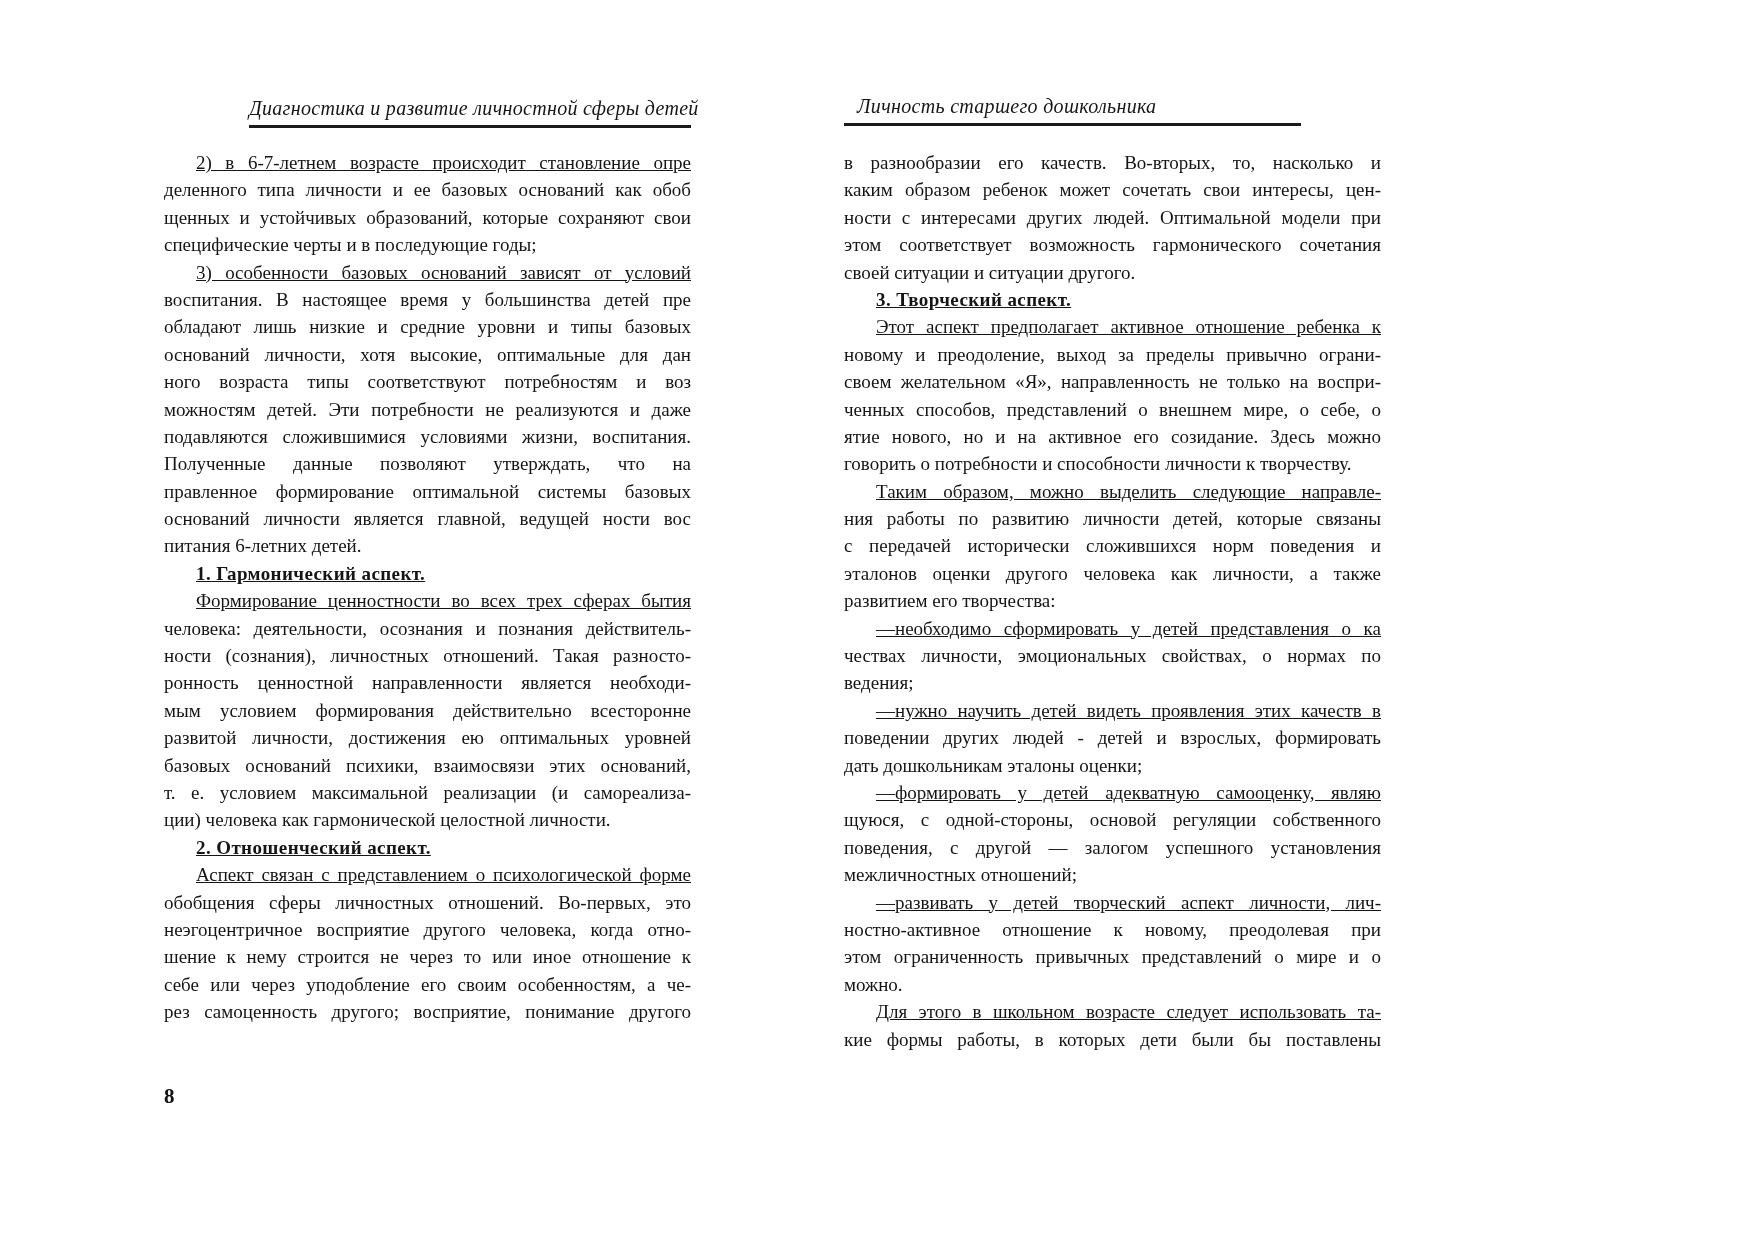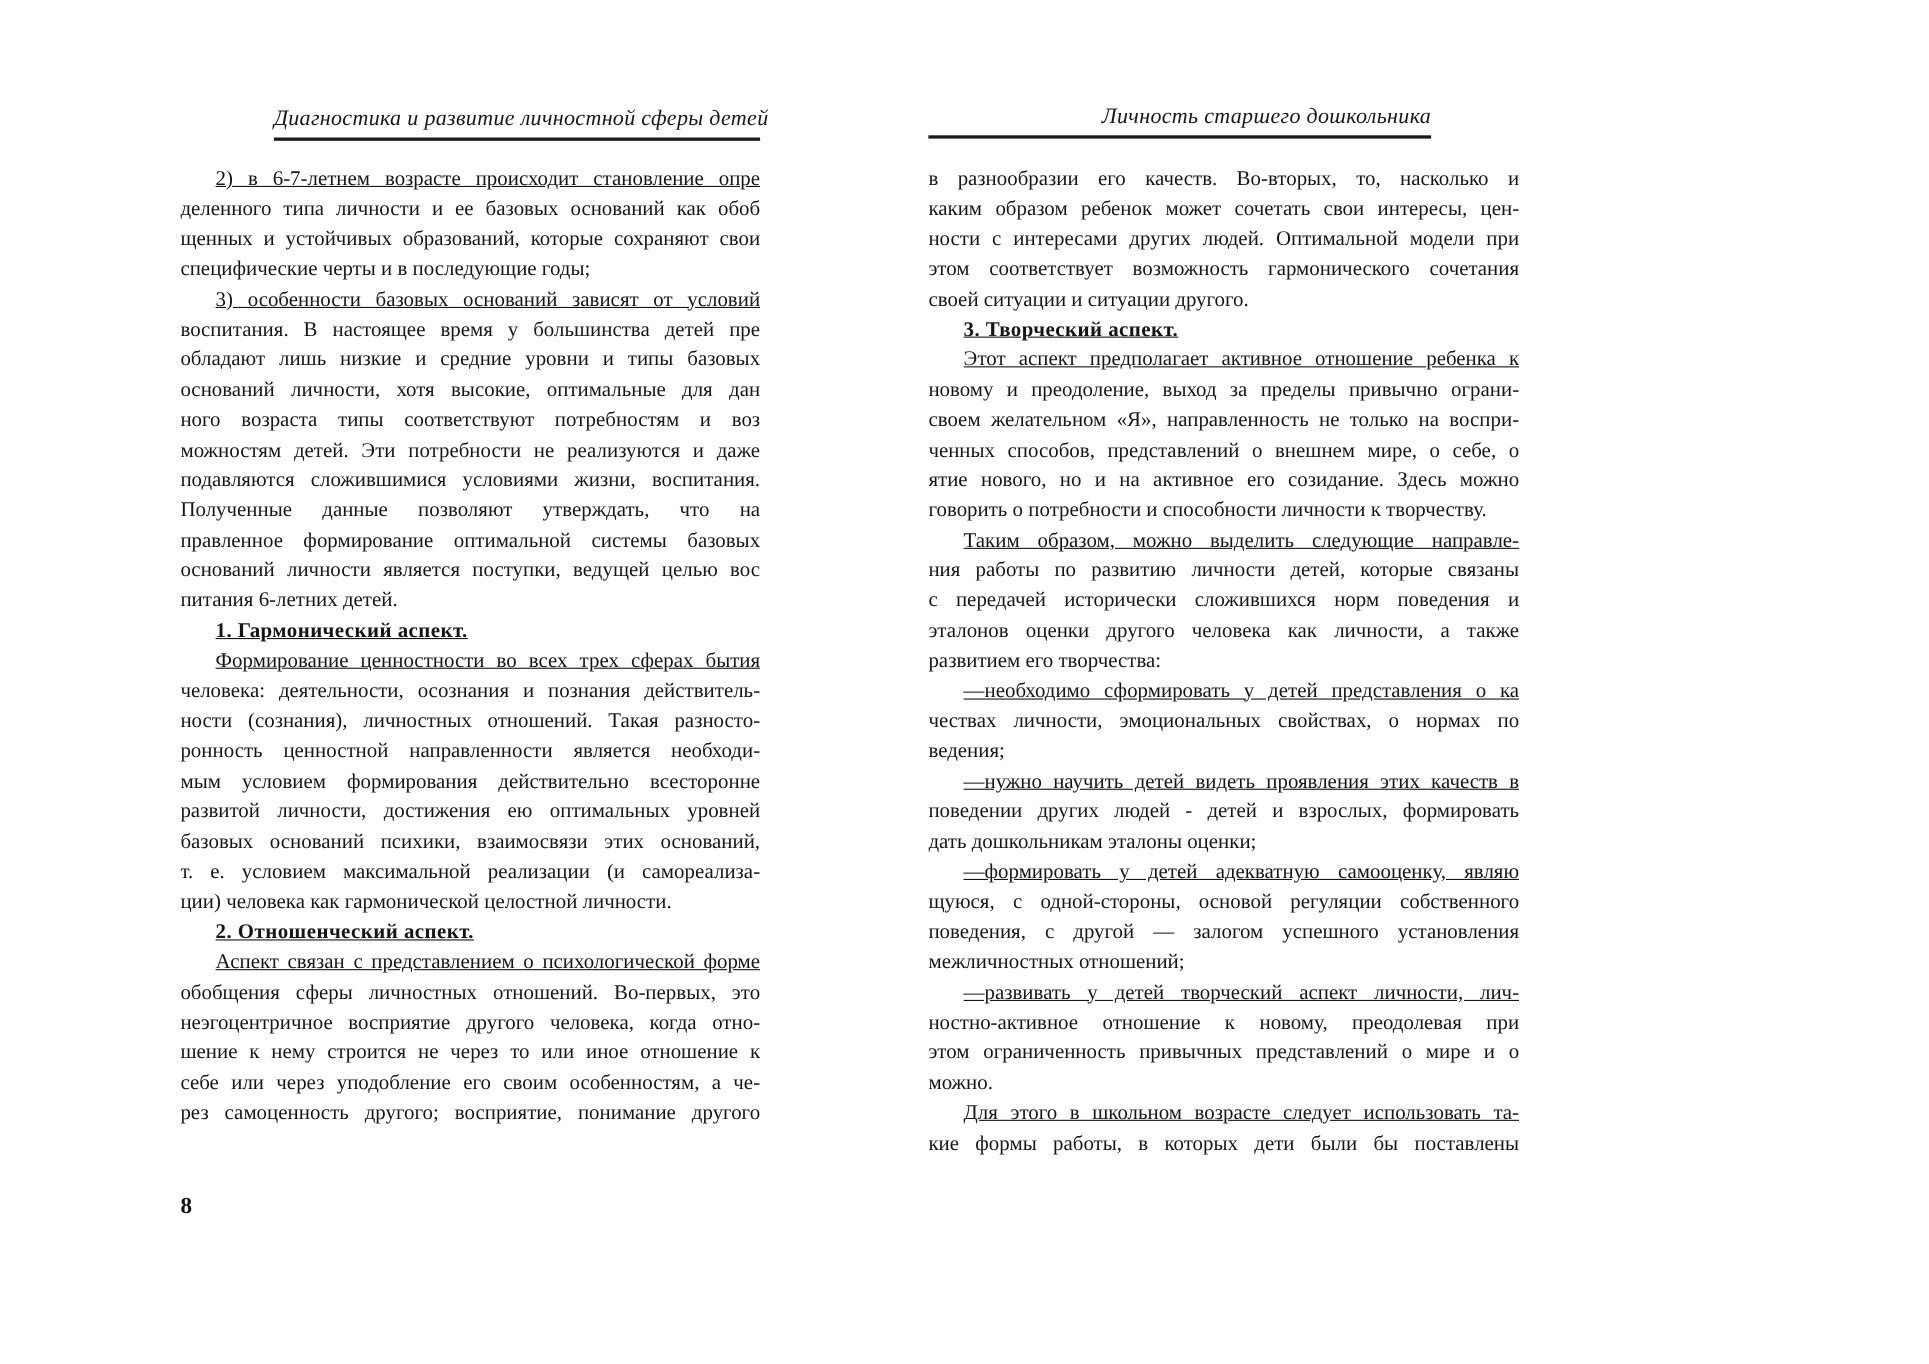--- a/index.html
+++ b/index.html
@@ -24,21 +24,21 @@
   .page { position: absolute; top: 0; height: 1240px; }
   .page-left  { left: 135px; width: 527px; }
   .page-right { left: 815px; width: 537px; }
 
   .running-head-wrap {
     position: absolute;
     border-bottom: 3px solid #1b1b1b;
     padding-bottom: 5px;
   }
   .page-left .running-head-wrap  { top: 97px;  left: 85px; width: 442px; text-align: center; }
-  .page-right .running-head-wrap { top: 95px;  left: 0;    width: 457px; text-align: right; }
+  .page-right .running-head-wrap { top: 95px;  left: 0;    width: 457px; text-align: left; }
   .running-head {
     font-style: italic;
     font-size: 20px;
     letter-spacing: 0.3px;
     white-space: nowrap;
     color: #161616;
   }
   .page-right .running-head { padding-left: 13px; }
 
   .body-text { position: absolute; top: 149px; left: 0; right: 0; }
@@ -90,21 +90,21 @@
         <div class="block">
           <div class="line indent">3) особенности базовых оснований зависят от условий</div>
           <div class="line">воспитания. В настоящее время у большинства детей пре</div>
           <div class="line">обладают лишь низкие и средние уровни и типы базовых</div>
           <div class="line">оснований личности, хотя высокие, оптимальные для дан</div>
           <div class="line">ного возраста типы соответствуют потребностям и воз</div>
           <div class="line">можностям детей. Эти потребности не реализуются и даже</div>
           <div class="line">подавляются сложившимися условиями жизни, воспитания.</div>
           <div class="line">Полученные данные позволяют утверждать, что на</div>
           <div class="line">правленное формирование оптимальной системы базовых</div>
-          <div class="line">оснований личности является поступки, ведущей целью вос</div>
+          <div class="line">оснований личности является главной, ведущей ности вос</div>
           <div class="line last">питания 6-летних детей.</div>
         </div>
         <div class="block">
           <div class="line heading-line indent">1. Гармонический аспект.</div>
         </div>
         <div class="block">
           <div class="line indent">Формирование ценностности во всех трех сферах бытия</div>
           <div class="line">человека: деятельности, осознания и познания действитель-</div>
           <div class="line">ности (сознания), личностных отношений. Такая разносто-</div>
           <div class="line">ронность ценностной направленности является необходи-</div>

